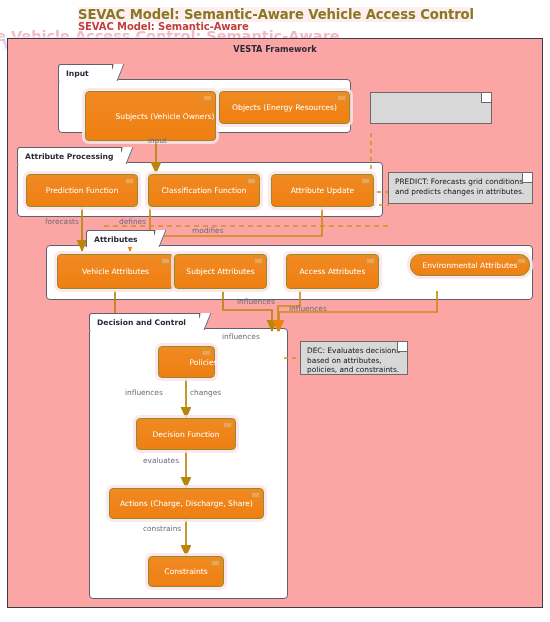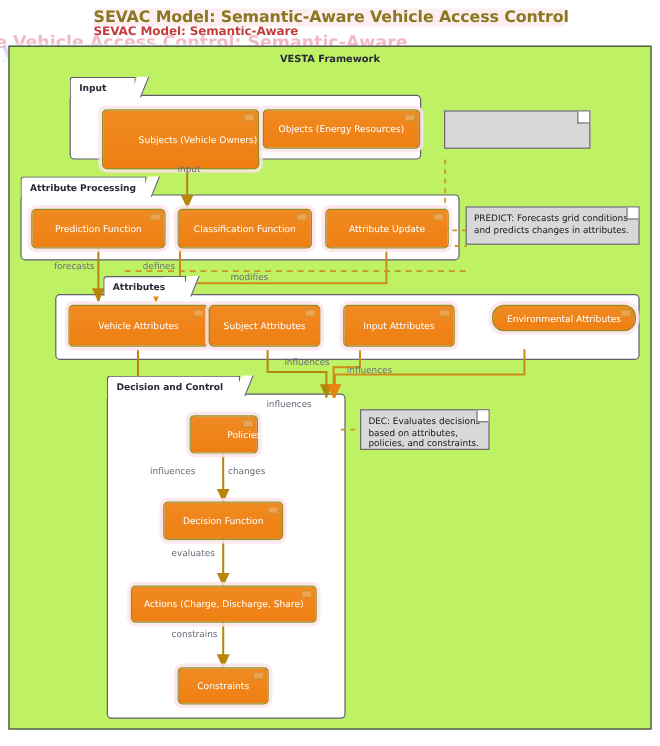--- a/index.html
+++ b/index.html
@@ -60,21 +60,21 @@
     opacity: .55;
     background: #e7f7fb;
   }
 
   
   #vesta-frame {
     position: absolute;
     left: 7px; top: 38px;
     width: 536px; height: 570px;
     border: 1.4px solid #3b3b4a;
-    background: #bef264;
+    background: #fca5a5;
     box-sizing: border-box;
   }
   #vesta-label {
     position: absolute;
     left: 0; top: 5px;
     width: 100%;
     text-align: center;
     font-size: 8.2px;
     font-weight: bold;
     color: #2a2a38;
@@ -290,21 +290,21 @@
   </div>
   <div class="pkg-body" style="top:15px; width:487px; height:55px;"></div>
 </div>
 <div class="node" style="left:57px; top:254px; width:117px; height:35px;">
   <span>Vehicle Attributes</span>
 </div>
 <div class="node" style="left:174px; top:254px; width:93px; height:35px;">
   <span>Subject Attributes</span>
 </div>
 <div class="node" style="left:286px; top:254px; width:93px; height:35px;">
-  <span>Input Attributes</span>
+  <span>Access Attributes</span>
 </div>
 <div class="node" style="left:410px; top:254px; width:120px; height:22px;border-radius:10px;">
   <span>Environmental Attributes</span>
 </div>
 
 <div class="elabel" style="left:237px; top:297px;">influences</div>
 <div class="elabel" style="left:289px; top:304px;">influences</div>
 
 <div class="package" style="left:89px; top:313px; width:199px; height:286px;">
   <div class="pkg-tab" style="width:96px;">

